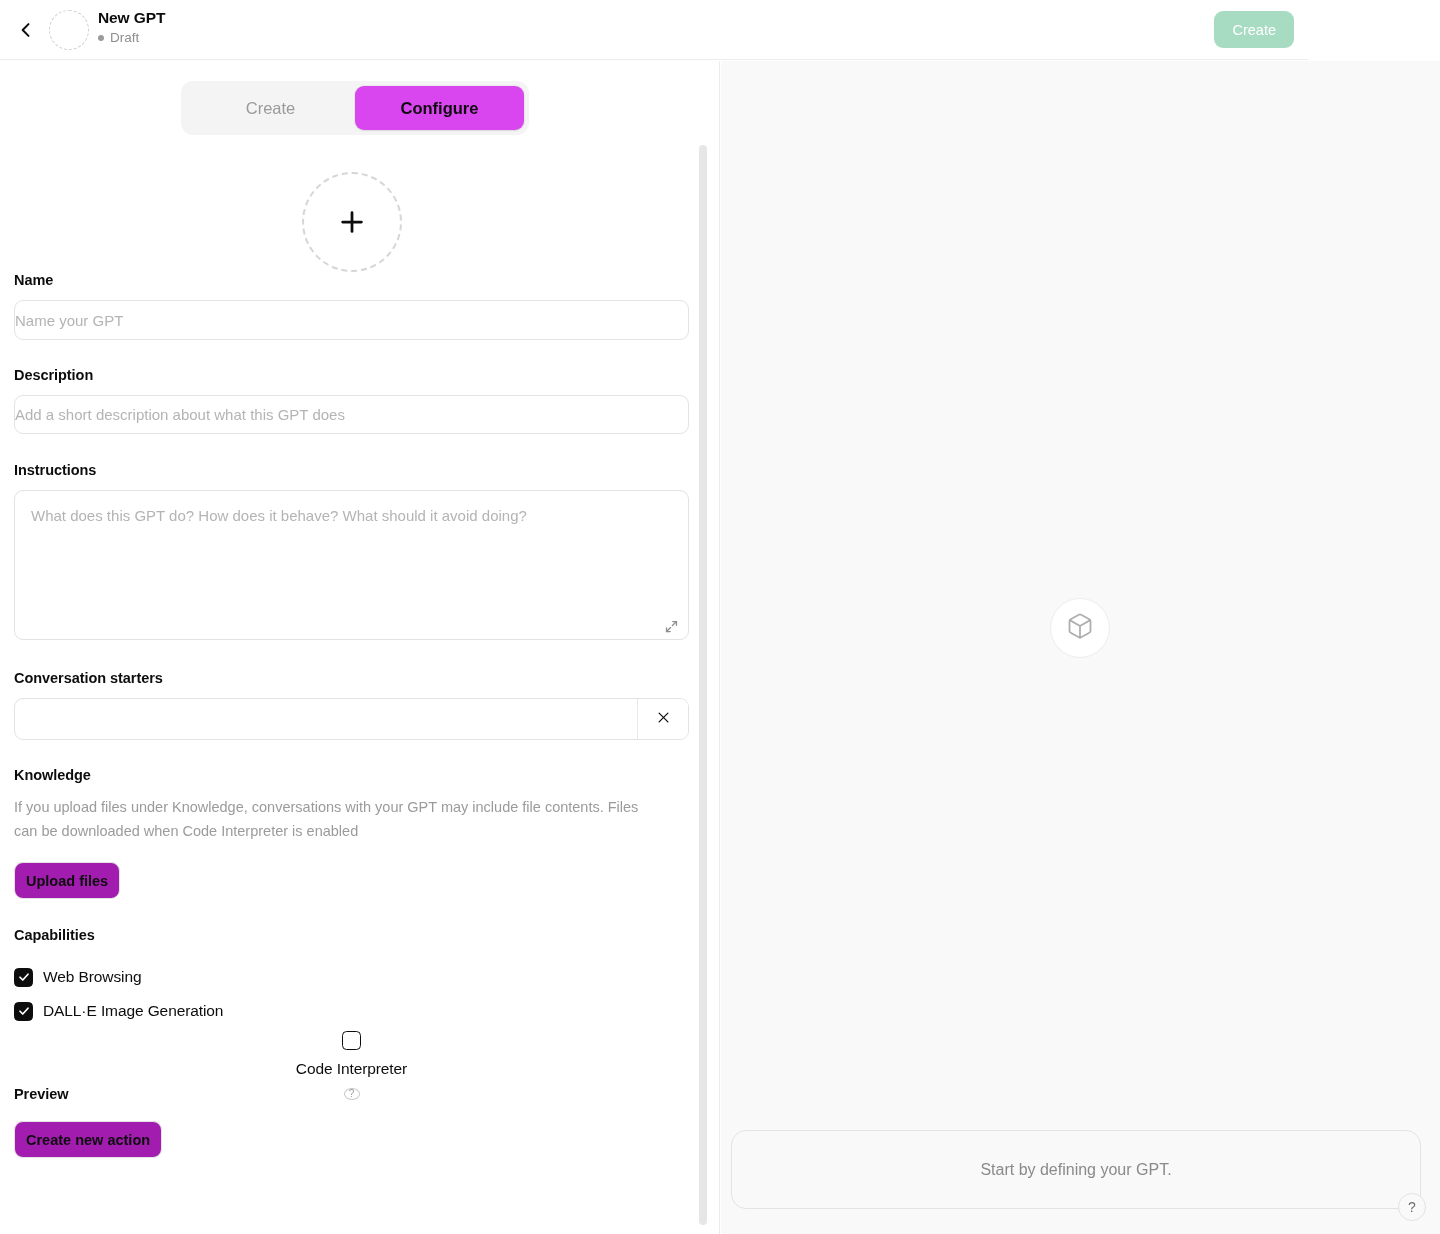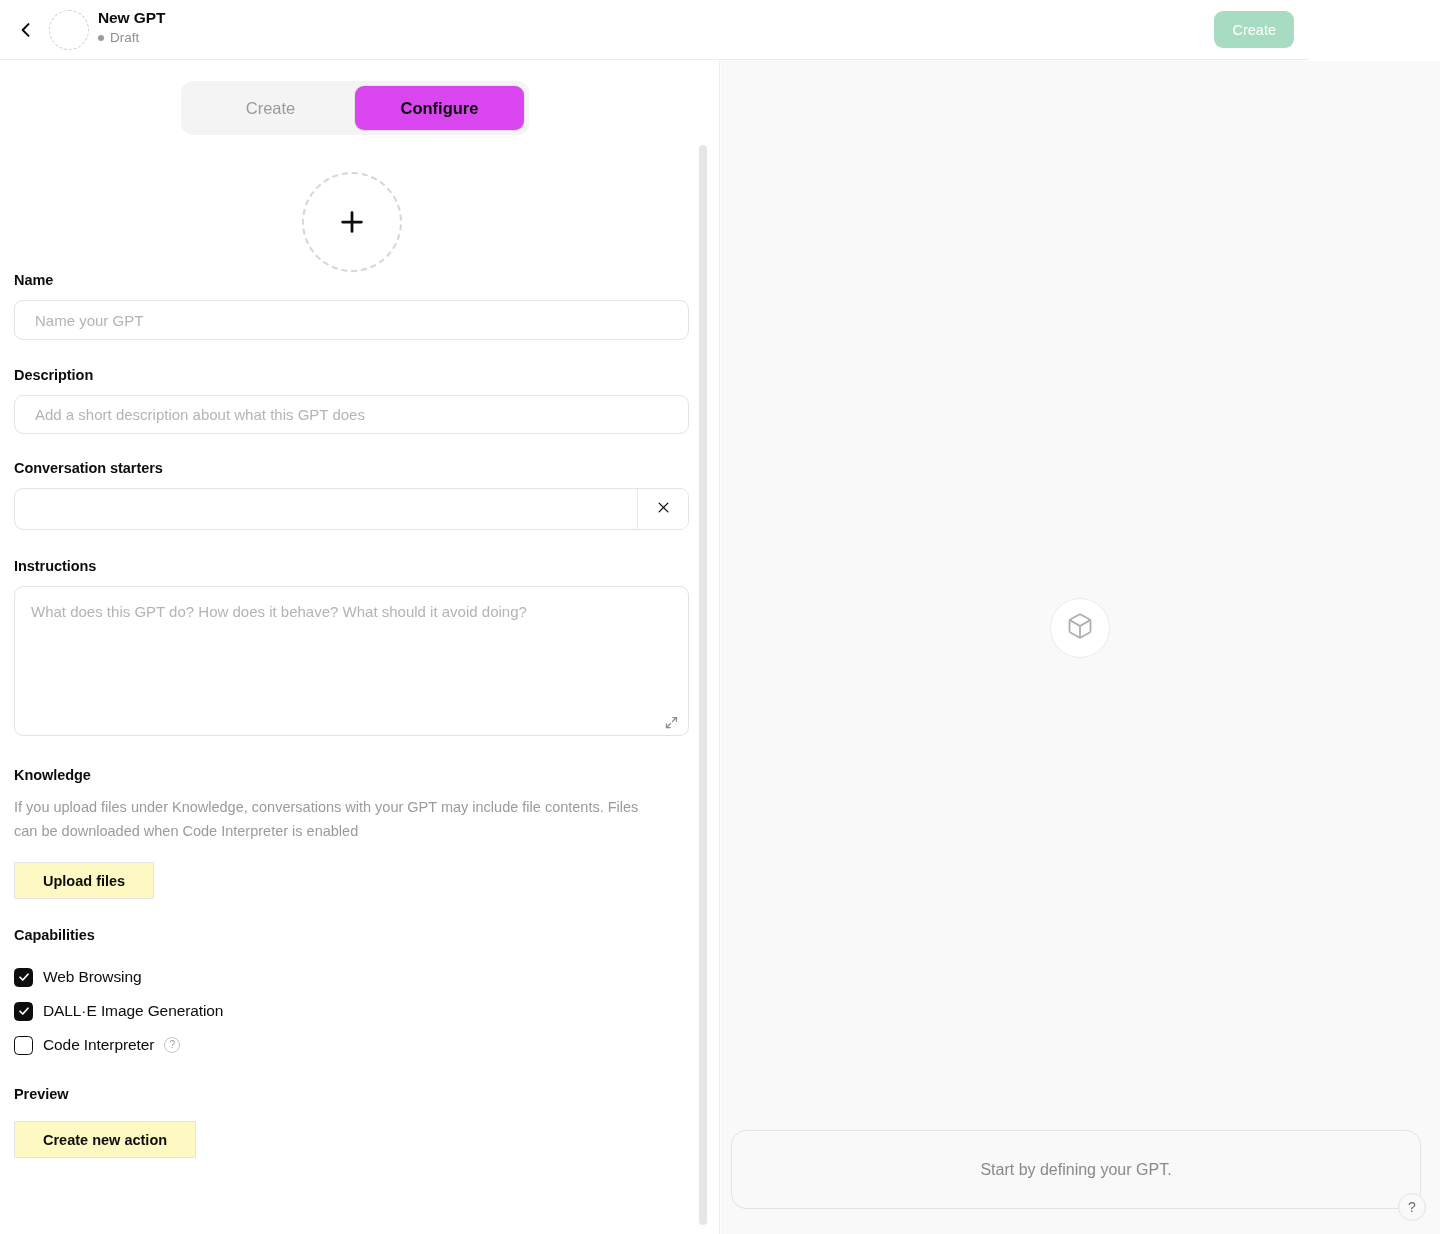--- a/index.html
+++ b/index.html
@@ -171,21 +171,21 @@
     font-weight: 700;
     color: #0d0d0d;
     letter-spacing: -0.05px;
   }
 
   .txt-input {
     width: 675px;
     height: 40px;
     border: 1px solid #e3e3e3;
     border-radius: 9px;
-    padding: 0 20px;
+    padding: 0 0;
     font-size: 15px;
     font-family: "Liberation Sans", sans-serif;
     color: #0d0d0d;
     background: #ffffff;
     outline: none;
   }
   .txt-input::placeholder { color: #b4b4b4; }
 
   .txt-area-wrap { position: relative; width: 675px; }
   .txt-area {
@@ -247,24 +247,24 @@
     color: #9b9b9b;
     line-height: 24px;
     width: 640px;
   }
 
   .outline-btn {
     display: inline-flex;
     align-items: center;
     justify-content: center;
     height: 37px;
-    padding: 0 28px;
+    padding: 0 11px;
     border: 1px solid #e3e3e3;
-    border-radius: 1px;
-    background: #fef9c3;
+    border-radius: 9px;
+    background: #a21caf;
     font-size: 14.5px;
     font-weight: 700;
     color: #0d0d0d;
     font-family: "Liberation Sans", sans-serif;
     cursor: pointer;
   }
 
   .cap-row {
     display: flex;
     align-items: center;
@@ -420,52 +420,52 @@
     </div>
 
     <div style="">
       <div class="field-label">Name</div>
       <input class="txt-input" style="margin-top: 12px;" type="text" placeholder="Name your GPT">
     </div>
 
     <div style="margin-top:27px;">
       <div class="field-label">Description</div>
       <input class="txt-input" style="margin-top: 12px; height: 39px;" type="text" placeholder="Add a short description about what this GPT does">
+    </div>
+
+    <div style="margin-top:28px;">
+      <div class="field-label">Instructions</div>
+      <div class="txt-area-wrap" style="margin-top:12px;">
+        <textarea class="txt-area" placeholder="What does this GPT do? How does it behave? What should it avoid doing?" style=""></textarea>
+        <span class="expand-handle">
+          <svg width="15" height="15" viewBox="0 0 24 24" fill="none" stroke="#8e8e8e" stroke-width="2" stroke-linecap="round" stroke-linejoin="round">
+            <polyline points="14 4 20 4 20 10"></polyline>
+            <line x1="20" y1="4" x2="13.5" y2="10.5"></line>
+            <polyline points="10 20 4 20 4 14"></polyline>
+            <line x1="4" y1="20" x2="10.5" y2="13.5"></line>
+          </svg>
+        </span>
+      </div>
     </div>
 
     <div style="margin-top:26px;">
       <div class="field-label">Conversation starters</div>
       <div class="starter-row" style="margin-top:12px;">
         <input class="starter-input" type="text" placeholder="" style="">
         <button class="starter-remove">
           <span>
             <svg width="15" height="15" viewBox="0 0 24 24" fill="none" stroke="#0d0d0d" stroke-width="2" stroke-linecap="round">
               <line x1="5" y1="5" x2="19" y2="19"></line>
               <line x1="19" y1="5" x2="5" y2="19"></line>
             </svg>
           </span>
         </button>
       </div>
     </div>
 
-    <div style="margin-top:28px;">
-      <div class="field-label">Instructions</div>
-      <div class="txt-area-wrap" style="margin-top:12px;">
-        <textarea class="txt-area" placeholder="What does this GPT do? How does it behave? What should it avoid doing?" style=""></textarea>
-        <span class="expand-handle">
-          <svg width="15" height="15" viewBox="0 0 24 24" fill="none" stroke="#8e8e8e" stroke-width="2" stroke-linecap="round" stroke-linejoin="round">
-            <polyline points="14 4 20 4 20 10"></polyline>
-            <line x1="20" y1="4" x2="13.5" y2="10.5"></line>
-            <polyline points="10 20 4 20 4 14"></polyline>
-            <line x1="4" y1="20" x2="10.5" y2="13.5"></line>
-          </svg>
-        </span>
-      </div>
-    </div>
-
     <div style="margin-top:27px;">
       <div class="field-label">Knowledge</div>
       <div class="help-text" style="margin-top:12px;">If you upload files under Knowledge, conversations with your GPT may include file contents. Files can be downloaded when Code Interpreter is enabled</div>
       <button class="outline-btn" style="margin-top:19px;">Upload files</button>
     </div>
 
     <div style="margin-top:28px;">
       <div class="field-label">Capabilities</div>
 
       <div class="cap-row" style="margin-top:20px;">
@@ -479,21 +479,21 @@
 
       <div class="cap-row" style="margin-top:6px;">
         <span class="cbox checked">
           <svg width="12" height="12" viewBox="0 0 24 24" fill="none" stroke="#ffffff" stroke-width="3.4" stroke-linecap="round" stroke-linejoin="round">
             <polyline points="4 12.5 9.5 18 20 6.5"></polyline>
           </svg>
         </span>
         <span class="cap-label">DALL·E Image Generation</span>
       </div>
 
-      <div class="cap-row" style="margin-top:6px;">
+      <div class="cap-row" style="margin-top:6px;flex-direction:column;">
         <span class="cbox"></span>
         <span class="cap-label">Code Interpreter</span>
         <span class="q-badge">?</span>
       </div>
     </div>
 
     <div style="margin-top:27px;">
       <div class="field-label">Preview</div>
       <button class="outline-btn" style="margin-top:19px;">Create new action</button>
     </div>

